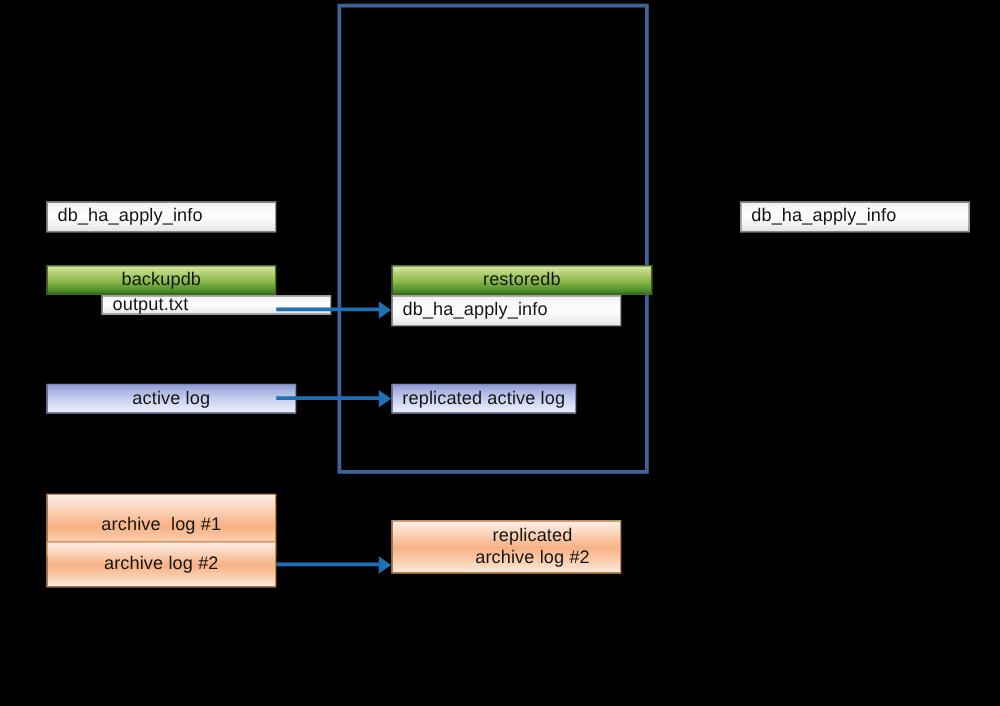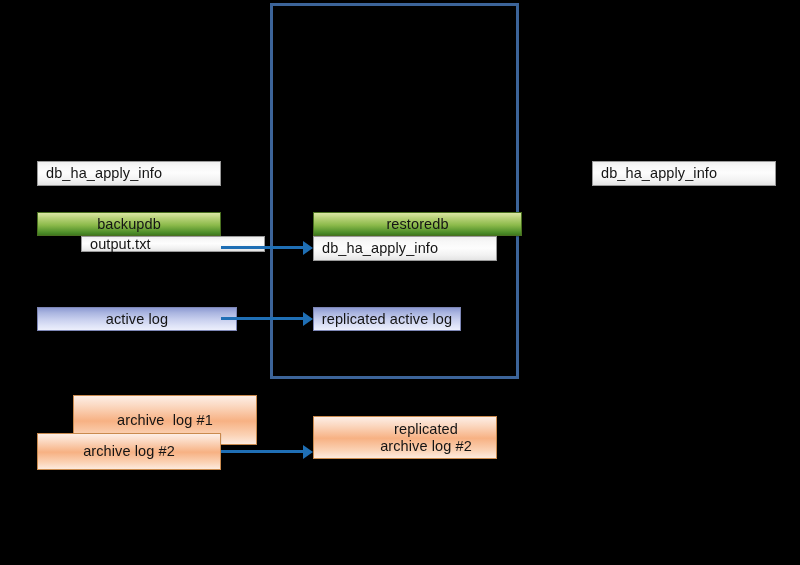--- a/index.html
+++ b/index.html
@@ -127,21 +127,21 @@
 </head>
 <body>
 
 <div id="canvas">
   <div class="region-box" style="left: 270px; top: 3px; width: 249px; height: 376px; border-color: rgb(60, 100, 153);"></div>
   <div id="nodes-layer">
       <div class="node file left-text" style="left: 37px; top: 161px; width: 184px; height: 25px;">db_ha_apply_info</div>
       <div class="node green" style="left: 37px; top: 212px; width: 184px; height: 24px;">backupdb</div>
       <div class="node file left-text" style="left: 37px; top: 236px; width: 184px; height: 16px; margin-left: 44px;">output.txt</div>
       <div class="node bluelog" style="left: 37px; top: 307px; width: 200px; height: 24px;">active log</div>
-      <div class="node orange" style="left: 37px; top: 395px; width: 184px; height: 50px; margin-left: 36px;">archive  log #1</div>
+      <div class="node orange" style="left: 37px; top: 395px; width: 184px; height: 50px;">archive  log #1</div>
       <div class="node orange" style="left: 37px; top: 433px; width: 184px; height: 37px;">archive log #2</div>
       <div class="node green" style="left: 313px; top: 212px; width: 209px; height: 24px;">restoredb</div>
       <div class="node file left-text" style="left: 313px; top: 236px; width: 184px; height: 25px;">db_ha_apply_info</div>
       <div class="node bluelog" style="left: 313px; top: 307px; width: 148px; height: 24px;">replicated active log</div>
       <div class="node orange" style="left: 313px; top: 416px; width: 184px; height: 43px; padding-left: 42px;">replicated
 archive log #2</div>
       <div class="node file left-text" style="left: 592px; top: 161px; width: 184px; height: 25px;">db_ha_apply_info</div>
     </div>
   <div id="arrows-layer">
       <div class="arrow" style="left: 221px; top: 241px; width: 92px;">

